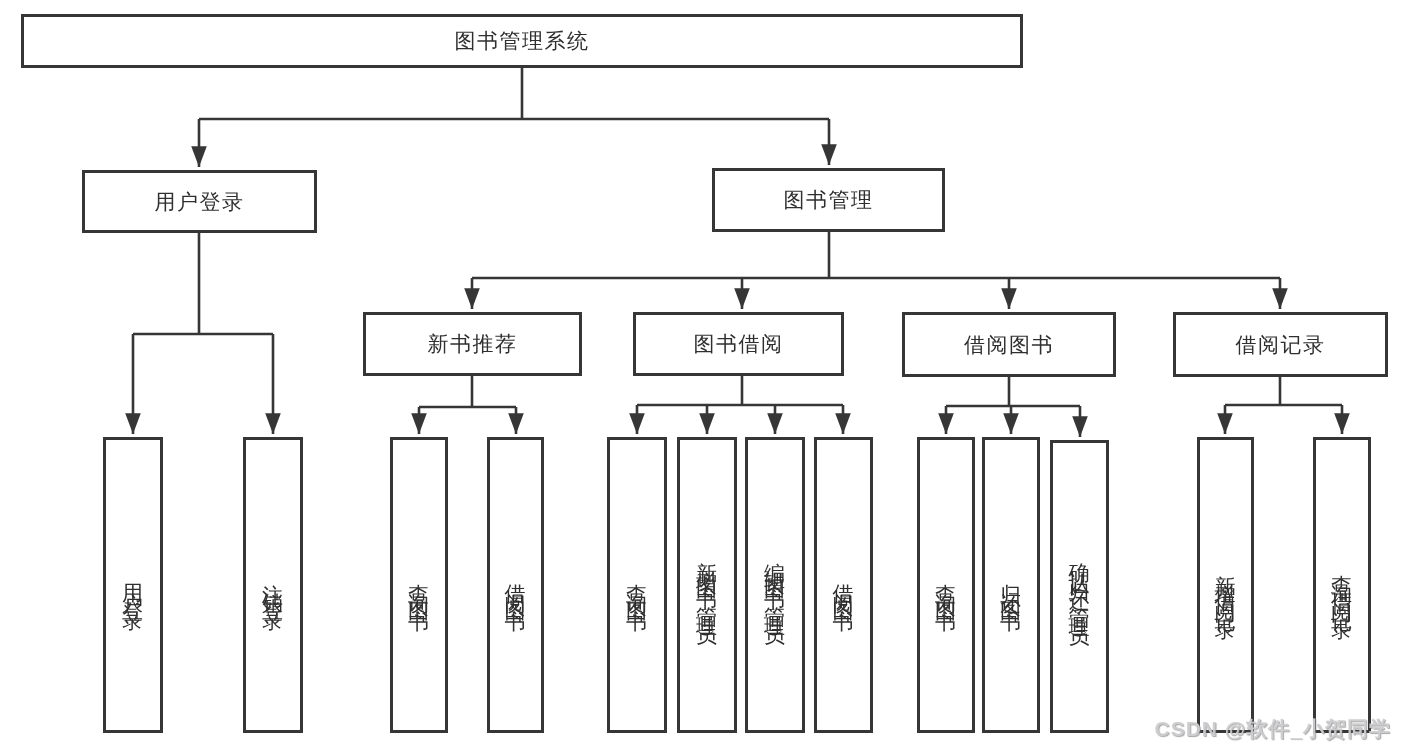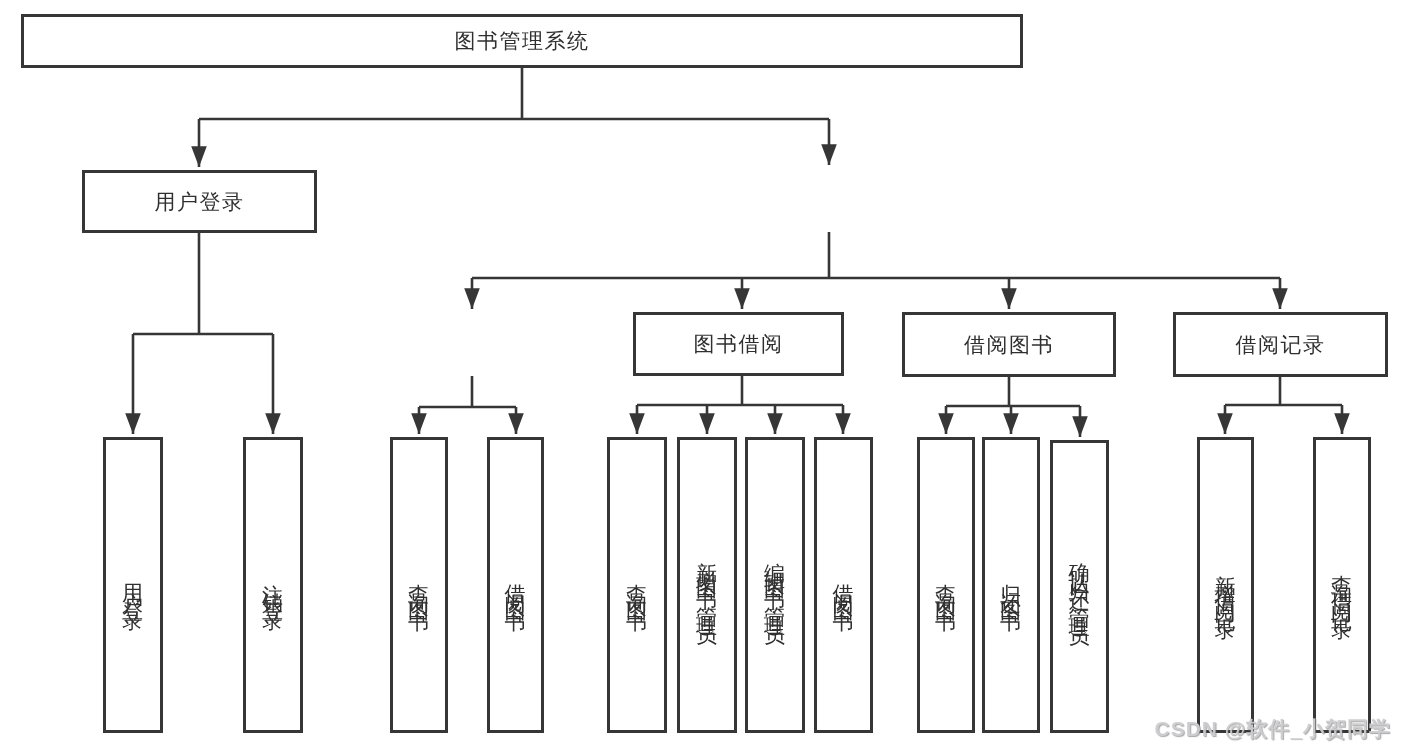--- a/index.html
+++ b/index.html
@@ -95,21 +95,23 @@
 
       <path d="M1280 377 V405 M1225 405 H1342"></path>
       <line x1="1225" y1="405" x2="1225" y2="434" marker-end="url(#arrow)"></line>
       <line x1="1342" y1="405" x2="1342" y2="434" marker-end="url(#arrow)"></line>
     </g>
   </svg>
 
   <div class="node" style="left:21px; top:14px; width:1002px; height:54px;">图书管理系统</div>
 
   <div class="node" style="left:82px; top:170px; width:235px; height:63px;">用户登录</div>
+  <div class="node" style="left:712px; top:168px; width:233px; height:64px;">图书管理</div>
 
+  <div class="node" style="left:363px; top:312px; width:219px; height:64px;">新书推荐</div>
   <div class="node" style="left:633px; top:312px; width:211px; height:64px;">图书借阅</div>
   <div class="node" style="left:902px; top:312px; width:214px; height:65px;">借阅图书</div>
   <div class="node" style="left:1173px; top:312px; width:215px; height:65px;">借阅记录</div>
 
   <div class="node leaf" style="left:103px; top:437px; width:60px; height:296px;">用户登录</div>
   <div class="node leaf" style="left:243px; top:437px; width:60px; height:296px;">注销登录</div>
 
   <div class="node leaf" style="left:390px; top:437px; width:58px; height:296px;">查询图书</div>
   <div class="node leaf" style="left:487px; top:437px; width:57px; height:296px;">借阅图书</div>
 

